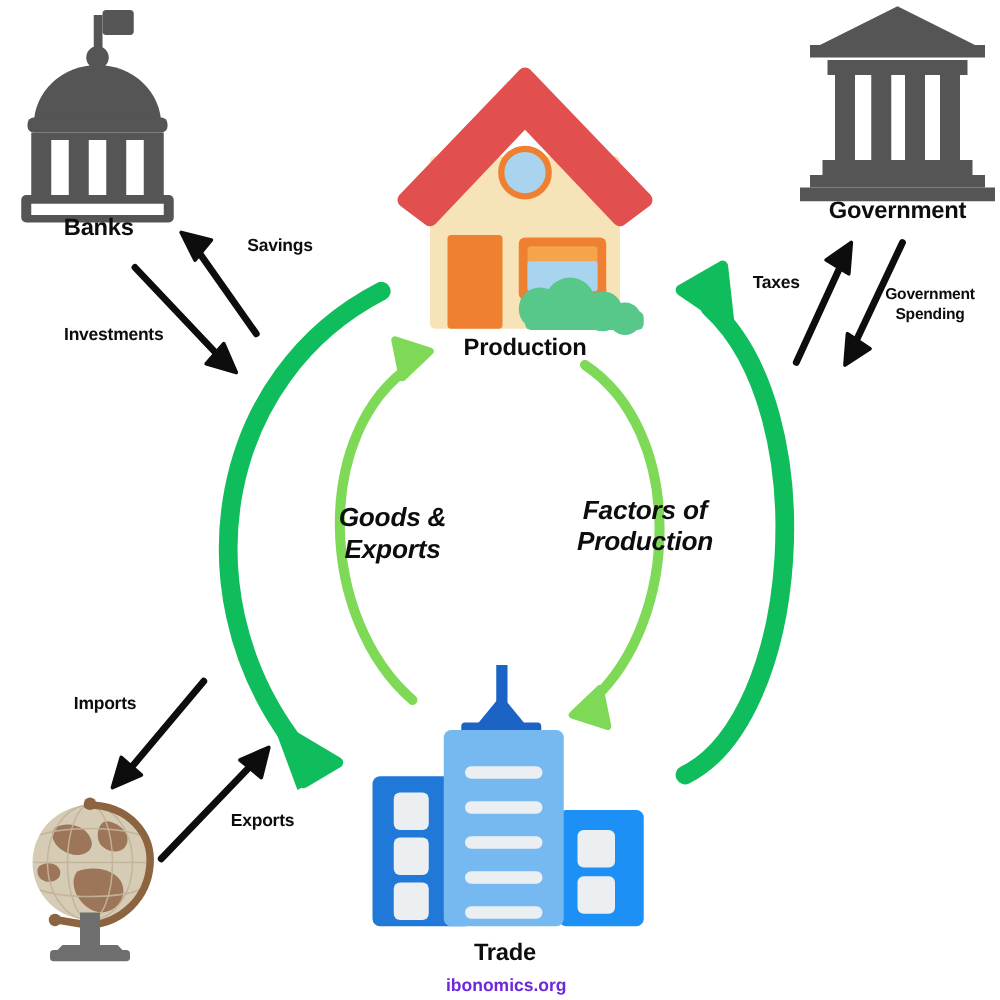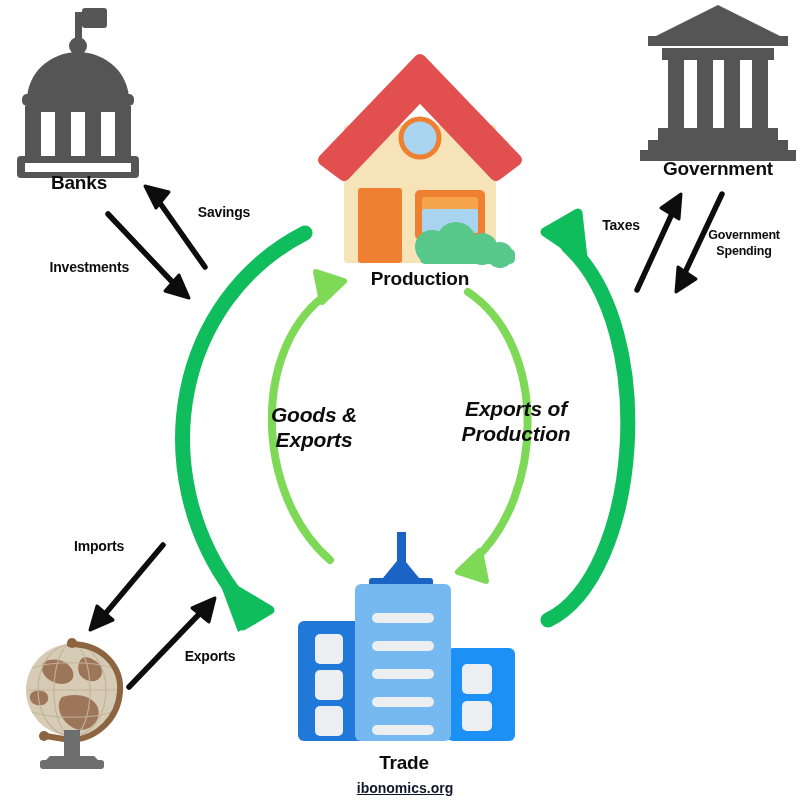--- a/index.html
+++ b/index.html
@@ -51,24 +51,23 @@
     font-size: 21px;
     line-height: 1.2em;
     white-space: normal;
     font-style: italic;
   }
   .watermark {
     position: absolute;
     font-family: "Liberation Sans", sans-serif;
     font-weight: bold;
     font-size: 14px;
-    color: #0f172a;
+    color: #6d28d9;
     white-space: nowrap;
     text-align: center;
-    text-decoration: underline;
   }
 </style>
 </head>
 <body>
 
 <div id="stage">
 
   <svg id="diagram-svg" viewBox="0 0 800 800">
 
     <g>
@@ -236,40 +235,40 @@
 
   <div class="node-label big" style="left: 20px; top: 172px; width: 118px;">Banks</div>
 
   <div class="node-label big" style="left: 640px; top: 158px; width: 156px;">Government</div>
 
   <div class="node-label big" style="left: 340px; top: 268px; width: 160px;">Production</div>
 
   <div class="node-label big" style="left: 340px; top: 752px; width: 128px;">Trade</div>
 
 
-  <div class="flow-label small" style="left: 182px; top: 204px; width: 84px;">Savings</div>
-
-  <div class="flow-label small" style="left: 23px; top: 259px; width: 106px; text-align: right;">Investments</div>
+  <div class="flow-label small" style="left: 182px; top: 188px; width: 84px;">Savings</div>
+
+  <div class="flow-label small" style="left: 38px; top: 259px; width: 106px;">Investments</div>
 
   <div class="flow-label small" style="left: 592px; top: 217px; width: 58px;">Taxes</div>
 
   <div class="flow-label tiny" style="left: 692px; top: 228px; width: 104px; line-height: 1.25em;">
     <span>Government</span><br>
     <span>Spending</span>
   </div>
 
-  <div class="flow-label small" style="left: 44px; top: 538px; width: 80px; text-align: right;">Imports</div>
+  <div class="flow-label small" style="left: 44px; top: 554px; width: 80px;">Imports</div>
 
   <div class="flow-label small" style="left: 170px; top: 648px; width: 80px;">Exports</div>
 
   <div class="flow-label center" style="left: 254px; top: 402px; width: 120px;">
     <span>Goods &amp;</span><br>
     <span>Exports</span>
   </div>
 
   <div class="flow-label center" style="left: 438px; top: 396px; width: 156px;">
-    <span>Exports of</span><br>
+    <span>Factors of</span><br>
     <span>Production</span>
   </div>
 
   <div class="watermark" style="left: 320px; top: 780px; width: 170px;">ibonomics.org</div>
 
 </div>
 
 </body></html>

